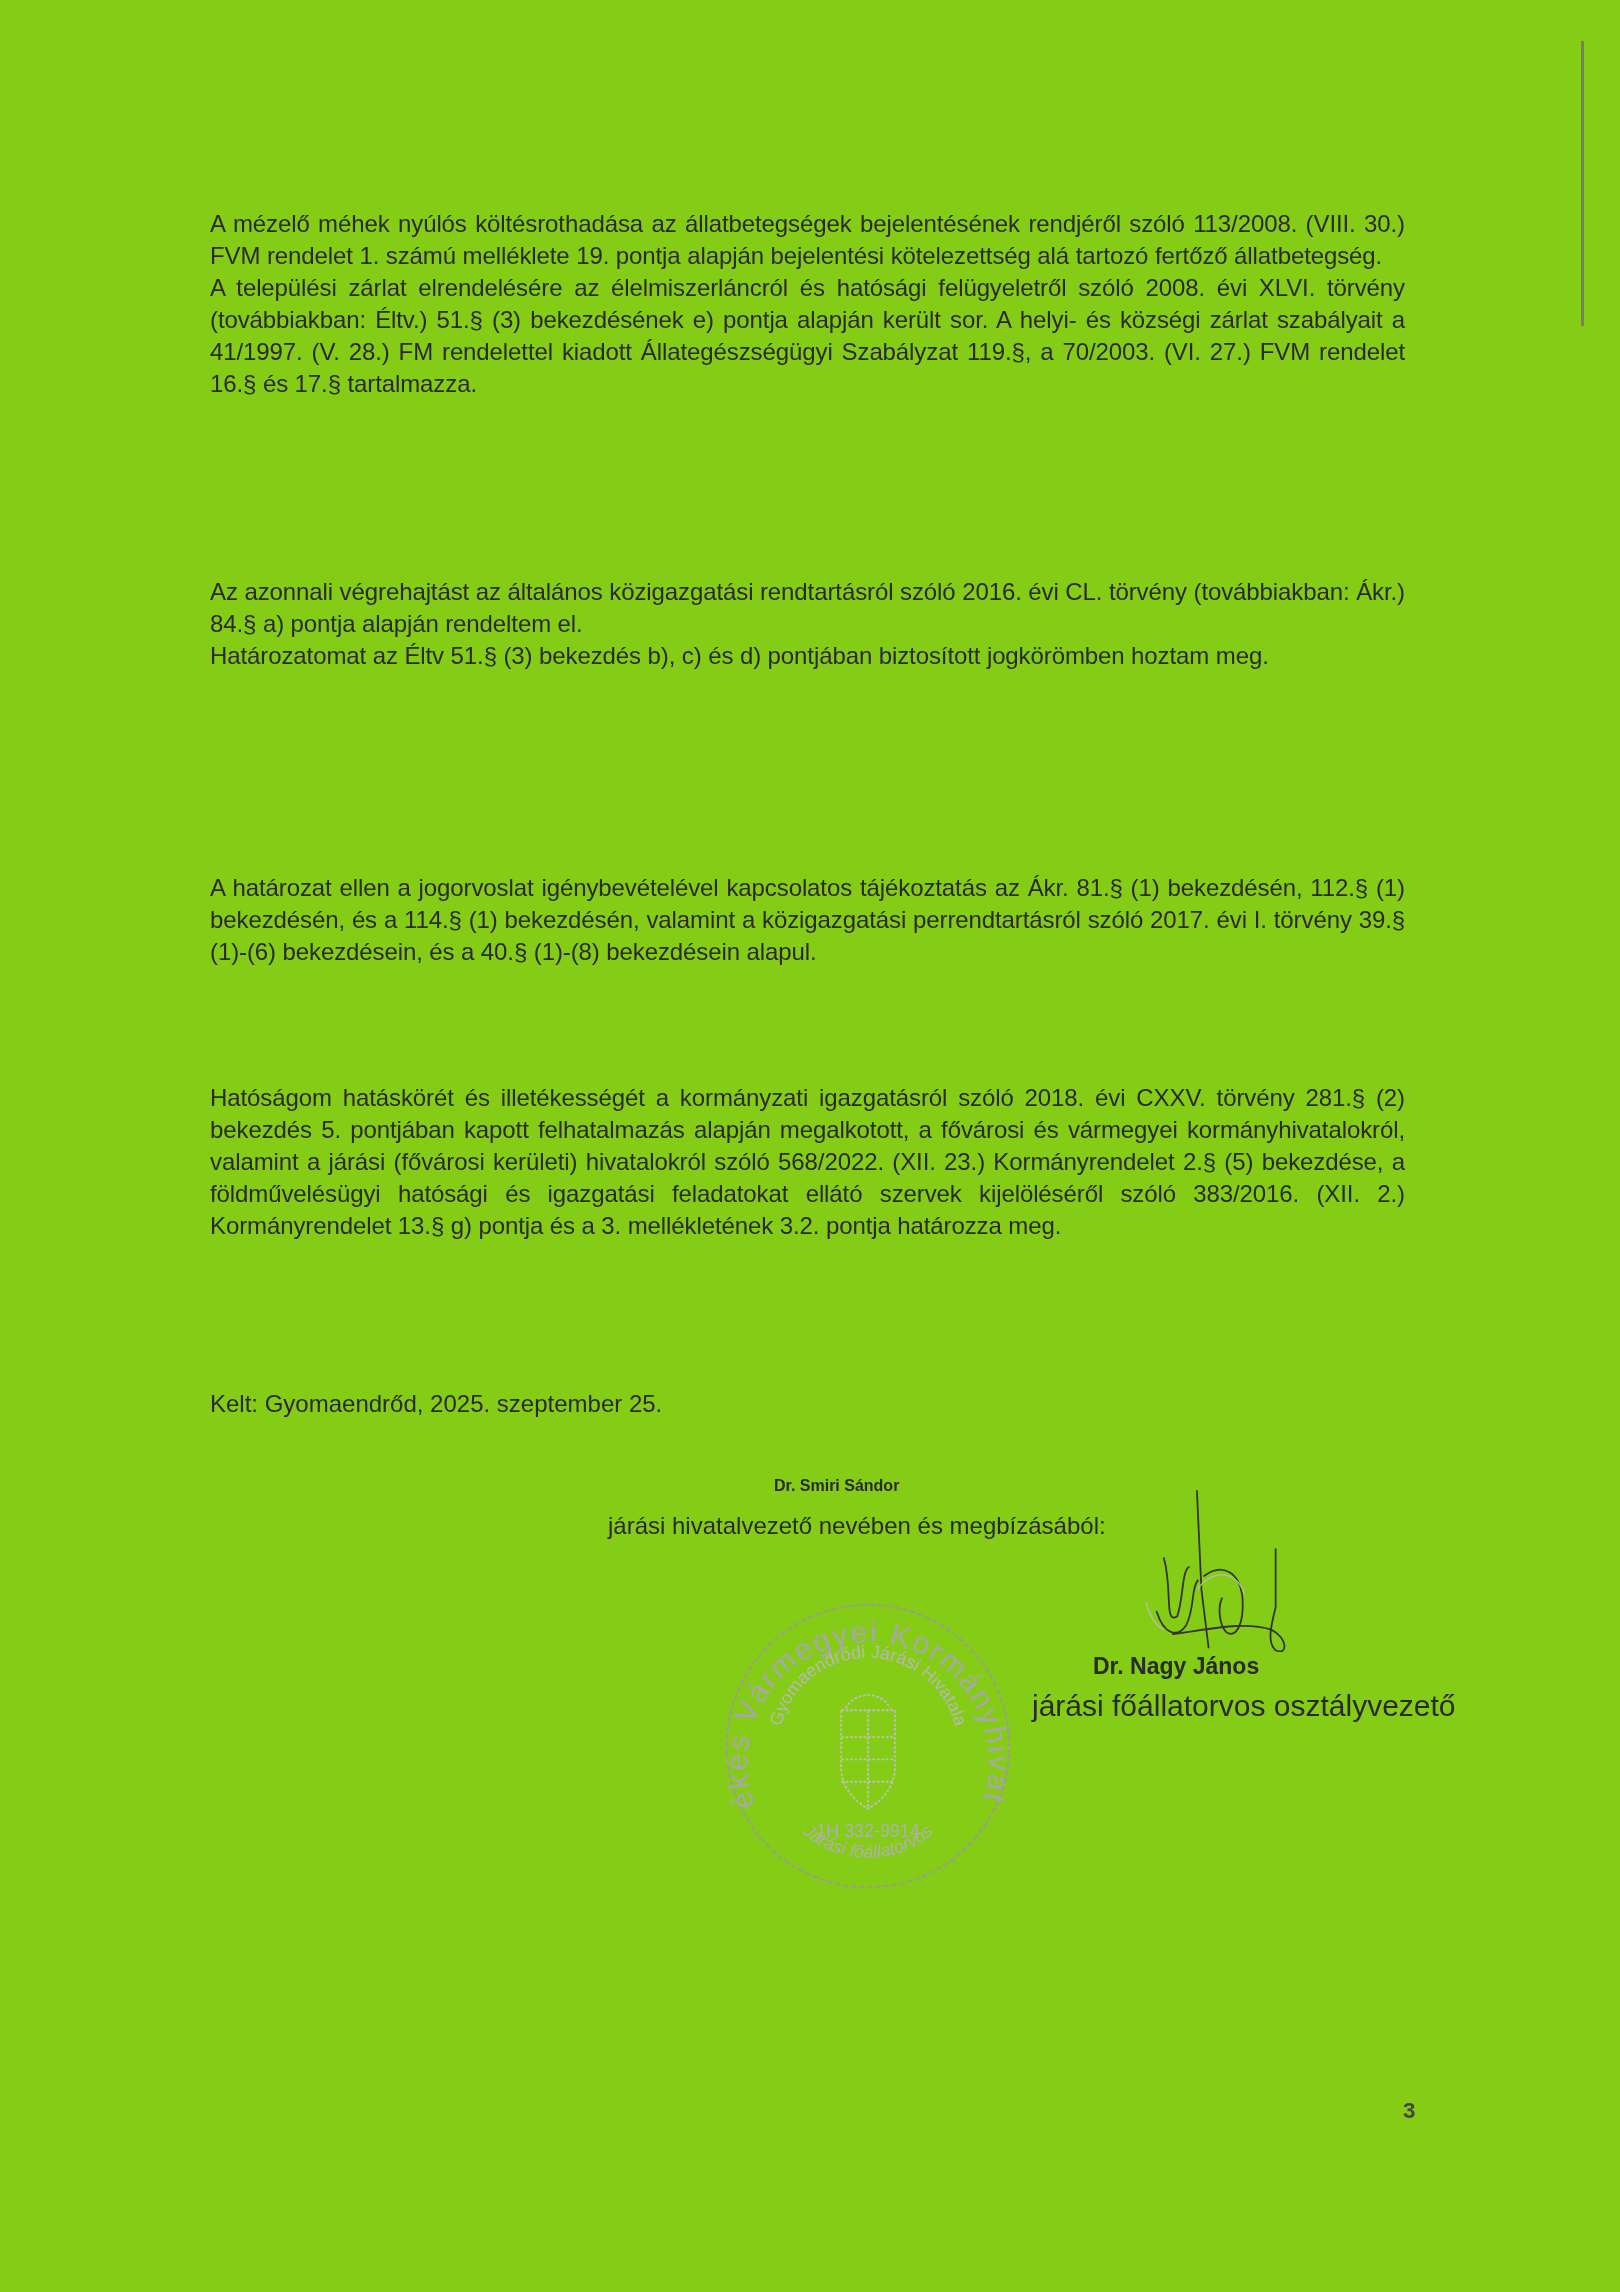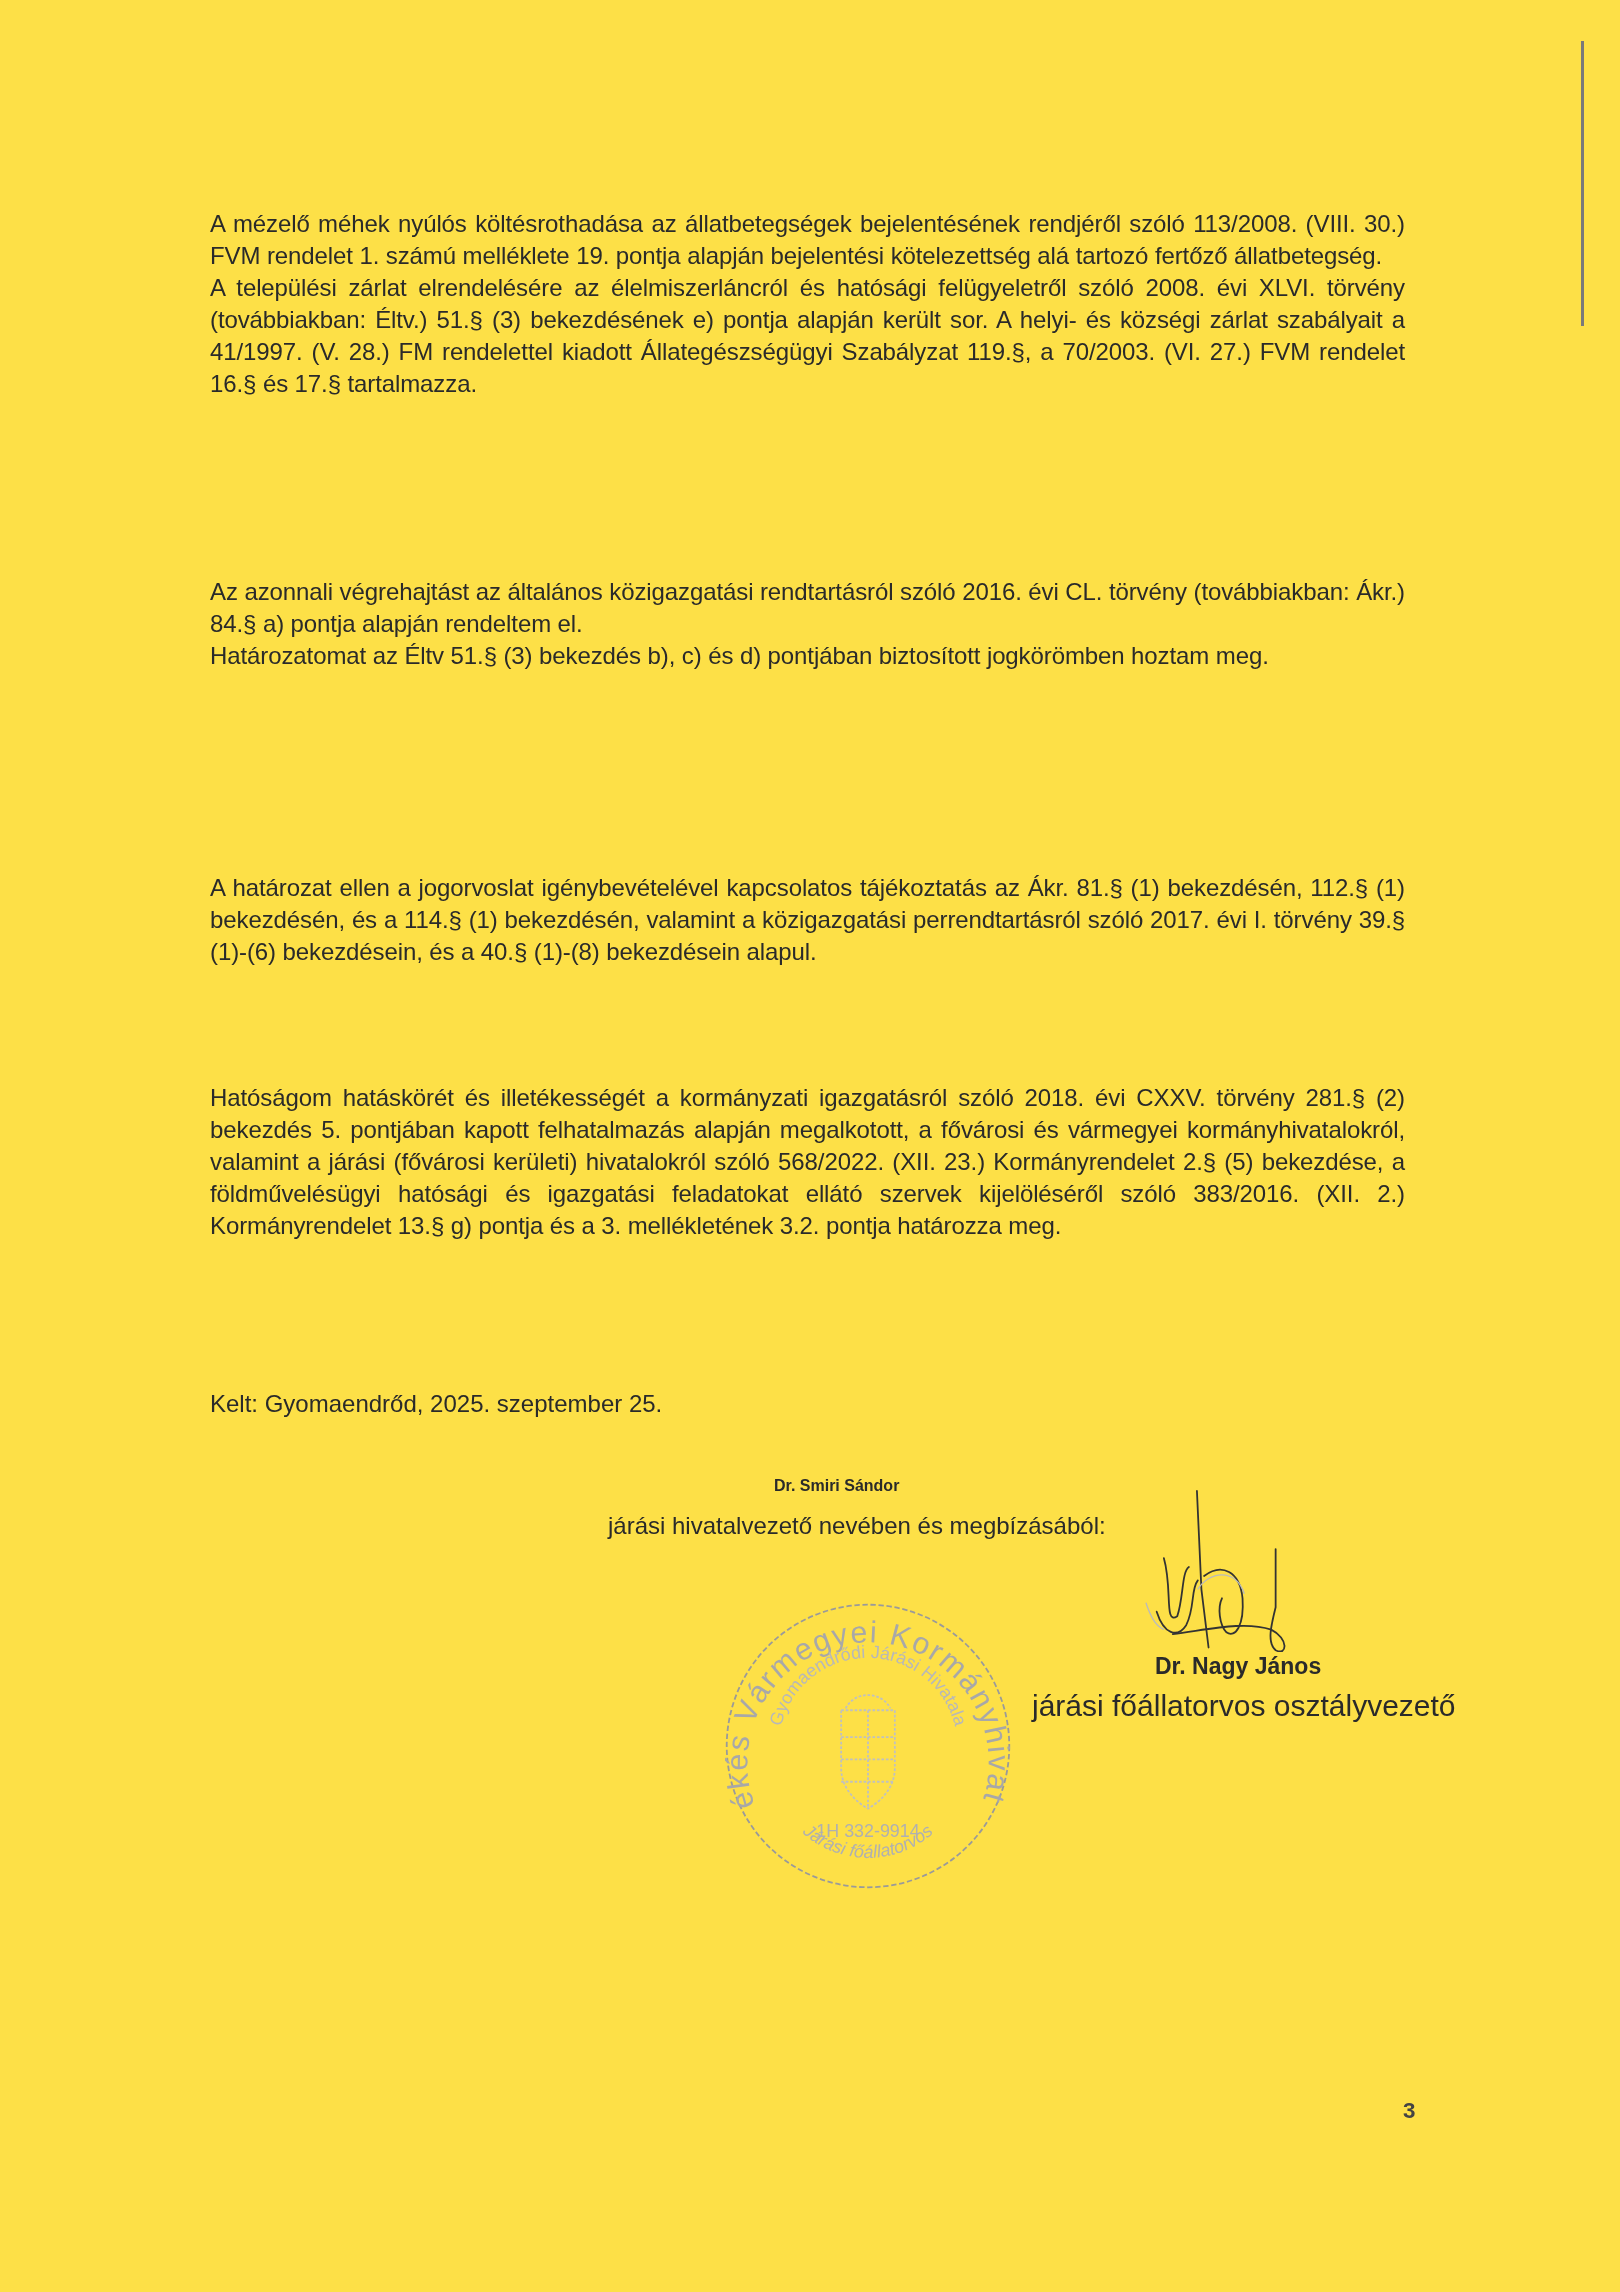--- a/index.html
+++ b/index.html
@@ -1,20 +1,20 @@
 <!DOCTYPE html>
 <html style="font-size:14.3px"><head>
   <meta charset="utf-8">
   <style>
     html, body { margin: 0; padding: 0; background: #ffffff; }
     body {
       width: 1620px; height: 2293px; position: relative; overflow: hidden;
       font-family: "Liberation Sans", sans-serif; color: #2a2a2a;
     }
-    .page { position: absolute; inset: 0; background: #fde047; }
+    .page { position: absolute; inset: 0; background: #84cc16; }
     .edge-line {
       position: absolute; left: 1581px; top: 41px; width: 2.7px; height: 285px;
       background: #7a7a7a;
     }
     .body-text {
       position: absolute; left: 210px; width: 1195px;
       font-size: 24px; line-height: 32px; text-align: justify;
       letter-spacing: -0.1px;
     }
     .body-text p { margin: 0; }
@@ -24,21 +24,21 @@
     #block3 { top: 872px; }
     #block4 { top: 1082px; }
     #kelt { position: absolute; left: 210px; top: 1388px; font-size: 24px; line-height: 32px; }
     .sig1-name {
       position: absolute; left: 774px; top: 1477px; font-size: 16px; font-weight: bold;
     }
     .sig1-role {
       position: absolute; left: 608px; top: 1512px; font-size: 24px;
     }
     .sig2-name {
-      position: absolute; left: 1155px; top: 1653px; font-size: 23px; font-weight: bold;
+      position: absolute; left: 1093px; top: 1653px; font-size: 23px; font-weight: bold;
     }
     .sig2-role {
       position: absolute; left: 1032px; top: 1689px; font-size: 30px;
     }
     .page-number {
       position: absolute; left: 1403px; top: 2098px; font-size: 22.4px; font-weight: bold; color: #444;
     }
     .seal { position: absolute; left: 716px; top: 1594px; width: 304px; height: 304px; }
     .signature { position: absolute; left: 1137px; top: 1482px; width: 161px; height: 170px; }
   </style>

